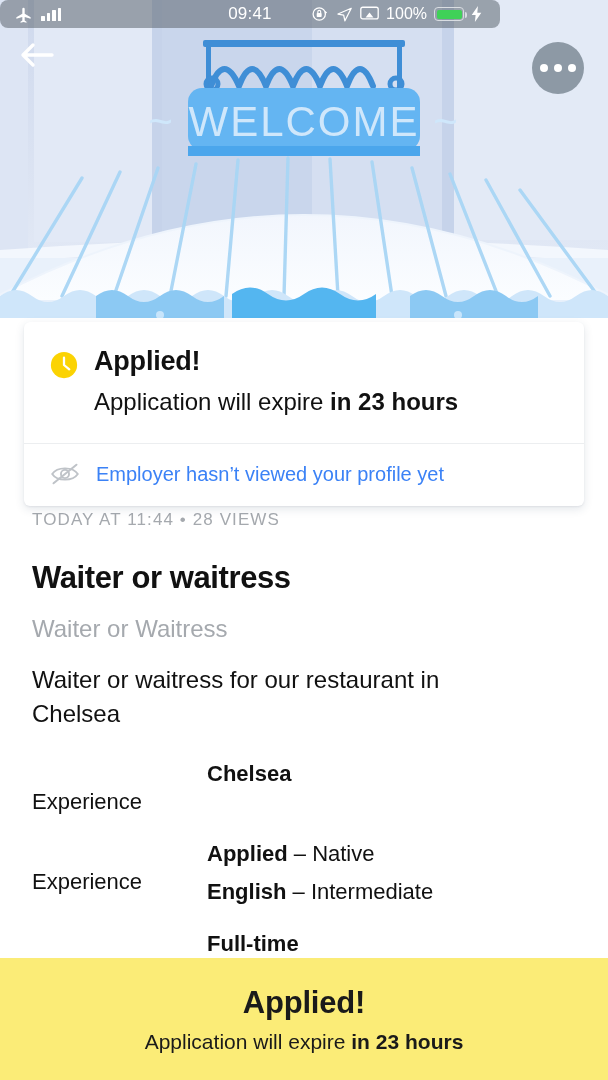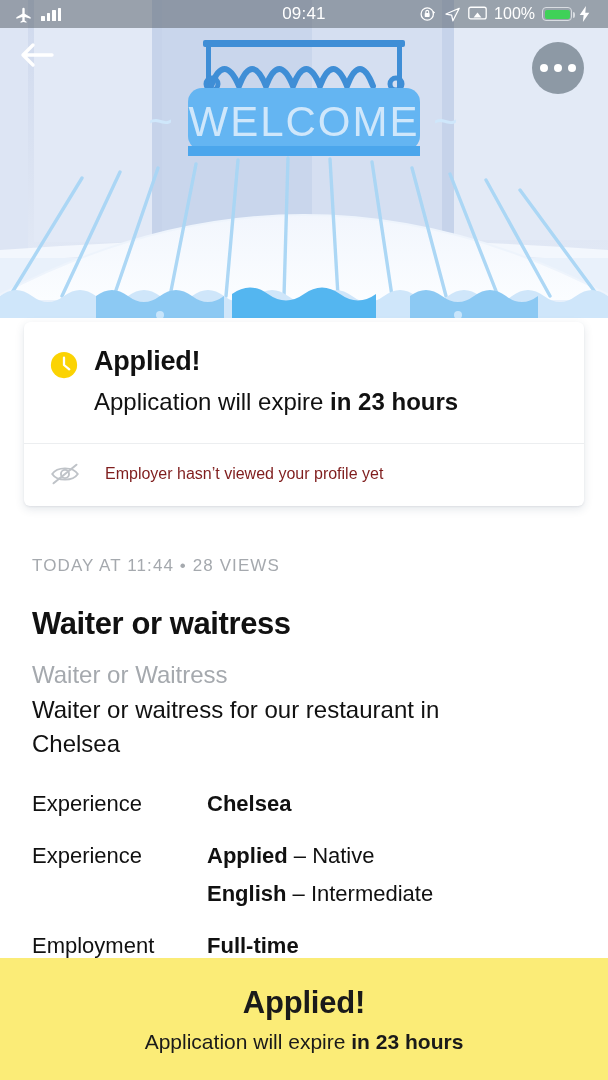--- a/index.html
+++ b/index.html
@@ -5,24 +5,25 @@
   * { margin:0; padding:0; box-sizing:border-box; }
   html, body {
     width:608px; height:1080px;
     font-family:"Liberation Sans", sans-serif;
     background:#ffffff; overflow:hidden;
   }
   #app { position:relative; width:608px; height:1080px; overflow:hidden; background:#fff; }
 
   
   .statusbar{
-    position:absolute; top:0; left:0; width:608px; height:28px;
+    position:absolute; top:0; left:0; width:500px; height:28px;
     display:flex; align-items:center; z-index:40;
     color:#fff; font-size:17px; font-weight:500;
     background:rgba(92,102,112,0.55);
+    border-radius:8px;
   }
   .sb-left{ display:flex; align-items:center; gap:8px; padding-left:14px; flex:1; }
   .sb-center{ position:absolute; left:0; right:0; text-align:center; letter-spacing:.2px; }
   .sb-right{ display:flex; align-items:center; gap:7px; padding-right:18px; margin-left:auto; z-index:2; }
   .bars{ display:flex; align-items:flex-end; gap:2px; height:13px; }
   .bars i{ width:3.5px; background:#fff; border-radius:.5px; display:block; }
   .bars i:nth-child(1){ height:5px; }
   .bars i:nth-child(2){ height:8px; }
   .bars i:nth-child(3){ height:11px; }
   .bars i:nth-child(4){ height:13px; }
@@ -51,32 +52,32 @@
     z-index:20; padding:24px 26px 0 26px;
   }
   .card-row1{ display:flex; align-items:flex-start; gap:16px; }
   .clock-ic{ width:28px; height:28px; flex:0 0 28px; margin-top:5px; }
   .applied-head{ font-size:27px; font-weight:bold; color:#111; letter-spacing:-.2px; line-height:1.12; }
   .expire-line{ font-size:24px; color:#111; margin-top:12px; line-height:1.2; }
   .expire-line b{ font-weight:bold; }
   .card-div{ height:1px; background:#eceef0; margin:26px -26px 0 -26px; }
   .card-row2{ display:flex; align-items:center; gap:16px; padding:18px 0 20px 0; }
   .eye-ic{ width:30px; height:24px; flex:0 0 30px; }
-  .notviewed{ font-size:16px; color:#7f1d1d;margin-left:9px; }
-
-  
-  .content{ position:absolute; top:512px; left:0; width:572px; padding:0 32px; }
+  .notviewed{ font-size:20px; color:#3b82f6; }
+
+  
+  .content{ position:absolute; top:466px; left:0; width:572px; padding:0 32px; }
   .meta{ font-size:17px; letter-spacing:1.1px; color:#a5a9ae; padding-top:44px; }
   .job-title{ font-size:31px; font-weight:bold; color:#111; margin-top:30px; letter-spacing:-.4px; }
   .job-sub{ font-size:24px; color:#a5a9ae; margin-top:19px; }
-  .job-desc{ font-size:24px; color:#111; margin-top:4px; line-height:1.42; max-width:490px; }
+  .job-desc{ font-size:24px; color:#111; margin-top:20px; line-height:1.42; max-width:490px; }
 
   .details{ margin-top:30px; }
   .drow{ display:flex; margin-bottom:26px; }
-  .dlabel{ flex:0 0 175px; font-size:22px; color:#111; }
+  .dlabel{ flex:0 0 175px; font-size:22px; color:#111;margin-top:28px; }
   .dvals{ font-size:22px; color:#111; }
   .dvals div{ margin-bottom:12px; }
   .dvals div:last-child{ margin-bottom:0; }
   .dvals b{ font-weight:bold; }
 
   
   .banner{
     position:absolute; left:0; bottom:0; width:608px; height:122px;
     background:#fbec77; z-index:35;
     display:flex; flex-direction:column; align-items:center; justify-content:center; gap:9px;

